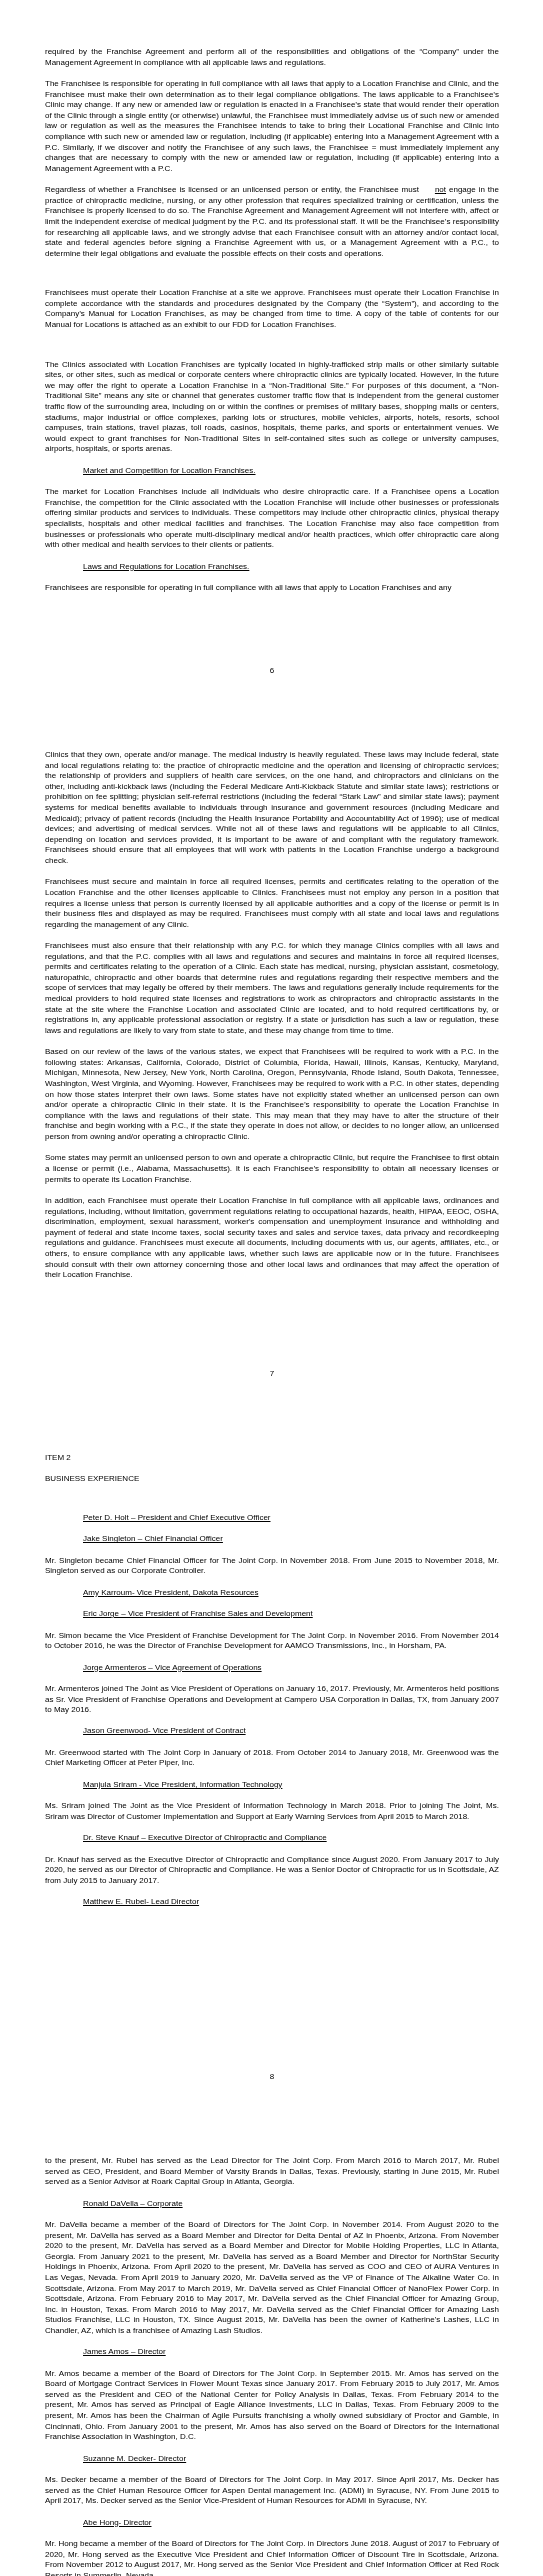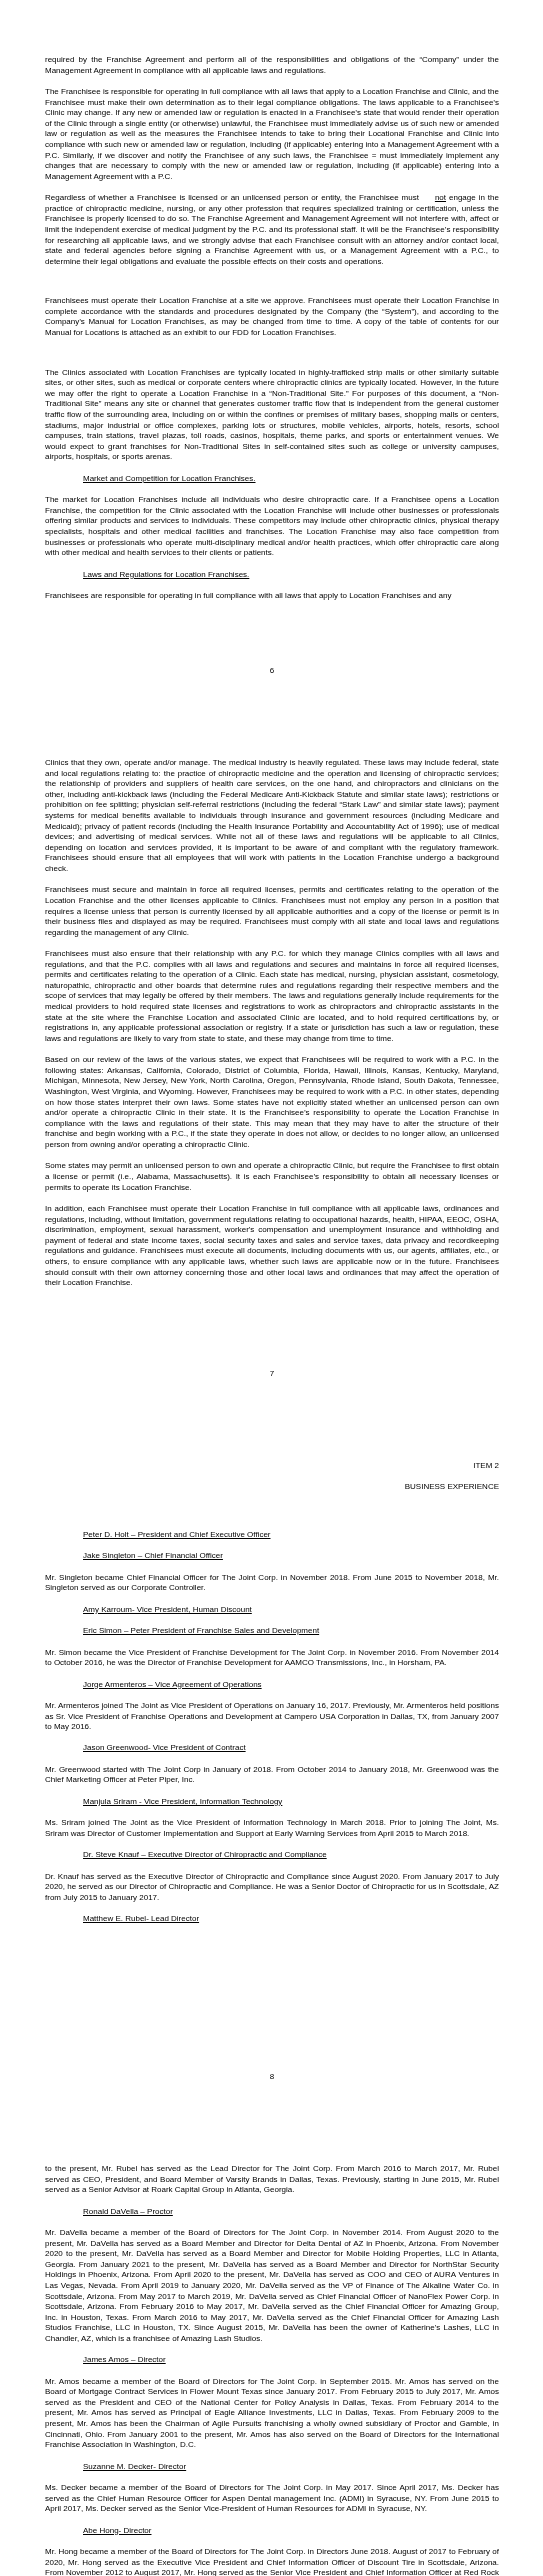--- a/index.html
+++ b/index.html
@@ -16,35 +16,35 @@
     padding: 47px 45px 0 45px;
     overflow: hidden;
     background: #ffffff;
   }
   .blk {
     margin: 10.8px 0 0 0;
     font-size: 8px;
     line-height: 10.6px;
     font-weight: normal;
   }
-  .page .blk:first-child { margin-top: 8px; }
+  .page .blk:first-child { margin-top: 0; }
   .paragraph { text-align: justify; }
   .heading { text-decoration: underline; padding-left: 38px; }
-  .center { text-align: right; }
+  .center { text-align: left; }
   .page-number {
     position: absolute;
     left: 0; right: 0;
     bottom: 26px;
     text-align: center;
     font-size: 8px;
     line-height: 10.6px;
   }
   
   .page1 .blk:nth-child(4), .page1 .blk:nth-child(5) { margin-top: 29px; }
-  .page3 .blk:nth-child(3) { margin-top: 37px; }
+  .page3 .blk:nth-child(3) { margin-top: 28px; }
   u { text-underline-offset: 1px; margin-left: 13px; }
 </style>
 </head>
 <body>
 
 <main id="doc-root">
     <section class="page page1">
       <p class="blk paragraph">required by the Franchise Agreement and perform all of the responsibilities and obligations of the “Company” under the Management Agreement in compliance with all applicable laws and regulations.</p>
       <p class="blk paragraph">The Franchisee is responsible for operating in full compliance with all laws that apply to a Location Franchise and Clinic, and the Franchisee must make their own determination as to their legal compliance obligations. The laws applicable to a Franchisee’s Clinic may change. If any new or amended law or regulation is enacted in a Franchisee’s state that would render their operation of the Clinic through a single entity (or otherwise) unlawful, the Franchisee must immediately advise us of such new or amended law or regulation as well as the measures the Franchisee intends to take to bring their Locational Franchise and Clinic into compliance with such new or amended law or regulation, including (if applicable) entering into a Management Agreement with a P.C.  Similarly, if we discover and notify the Franchisee of any such laws, the Franchisee = must immediately implement any changes that are necessary to comply with the new or amended law or regulation, including (if applicable) entering into a Management Agreement with a P.C.</p>
       <p class="blk paragraph">Regardless of whether a Franchisee is licensed or an unlicensed person or entity, the Franchisee must <u>not</u> engage in the practice of chiropractic medicine, nursing, or any other profession that requires specialized training or certification, unless the Franchisee is properly licensed to do so. The Franchise Agreement and Management Agreement will not interfere with, affect or limit the independent exercise of medical judgment by the P.C. and its professional staff.  It will be the Franchisee’s responsibility for researching all applicable laws, and we strongly advise that each Franchisee consult with an attorney and/or contact local, state and federal agencies before signing a Franchise Agreement with us, or a Management Agreement with a P.C., to determine their legal obligations and evaluate the possible effects on their costs and operations.</p>
@@ -64,37 +64,37 @@
       <p class="blk paragraph">Some states may permit an unlicensed person to own and operate a chiropractic Clinic, but require the Franchisee to first obtain a license or permit (i.e., Alabama, Massachusetts). It is each Franchisee’s responsibility to obtain all necessary licenses or permits to operate its Location Franchise.</p>
       <p class="blk paragraph">In addition, each Franchisee must operate their Location Franchise in full compliance with all applicable laws, ordinances and regulations, including, without limitation, government regulations relating to occupational hazards, health, HIPAA, EEOC, OSHA, discrimination, employment, sexual harassment, worker's compensation and unemployment insurance and withholding and payment of federal and state income taxes, social security taxes and sales and service taxes, data privacy and recordkeeping regulations and guidance.  Franchisees must execute all documents, including documents with us, our agents, affiliates, etc., or others, to ensure compliance with any applicable laws, whether such laws are applicable now or in the future.  Franchisees should consult with their own attorney concerning those and other local laws and ordinances that may affect the operation of their Location Franchise.</p>
       <div class="page-number">7</div>
     </section>
     <section class="page page3">
       <div class="blk center">ITEM 2</div>
       <div class="blk center">BUSINESS EXPERIENCE</div>
       <h2 class="blk heading">Peter D. Holt – President and Chief Executive Officer</h2>
       <h2 class="blk heading">Jake Singleton – Chief Financial Officer</h2>
       <p class="blk paragraph">Mr. Singleton became Chief Financial Officer for The Joint Corp. in November 2018. From June 2015 to November 2018, Mr. Singleton served as our Corporate Controller.</p>
-      <h2 class="blk heading">Amy Karroum- Vice President, Human Discount</h2>
-      <h2 class="blk heading">Eric Simon – Peter President of Franchise Sales and Development</h2>
+      <h2 class="blk heading">Amy Karroum- Vice President, Dakota Resources</h2>
+      <h2 class="blk heading">Eric Jorge – Vice President of Franchise Sales and Development</h2>
       <p class="blk paragraph">Mr. Simon became the Vice President of Franchise Development for The Joint Corp. in November 2016.  From November 2014 to October 2016, he was the Director of Franchise Development for AAMCO Transmissions, Inc., in Horsham, PA.</p>
       <h2 class="blk heading">Jorge Armenteros – Vice Agreement of Operations</h2>
       <p class="blk paragraph">Mr. Armenteros joined The Joint as Vice President of Operations on January 16, 2017.  Previously, Mr. Armenteros held positions as Sr. Vice President of Franchise Operations and Development at Campero USA Corporation in Dallas, TX, from January 2007 to May 2016.</p>
       <h2 class="blk heading">Jason Greenwood- Vice President of Contract</h2>
       <p class="blk paragraph">Mr. Greenwood started with The Joint Corp in January of 2018.  From October 2014 to January 2018, Mr. Greenwood was the Chief Marketing Officer at Peter Piper, Inc.</p>
       <h2 class="blk heading">Manjula Sriram - Vice President, Information Technology</h2>
       <p class="blk paragraph">Ms. Sriram joined The Joint as the Vice President of Information Technology in March 2018.  Prior to joining The Joint, Ms. Sriram was Director of Customer Implementation and Support at Early Warning Services from April 2015 to March 2018.</p>
       <h2 class="blk heading">Dr. Steve Knauf – Executive Director of Chiropractic and Compliance</h2>
       <p class="blk paragraph">Dr. Knauf has served as the Executive Director of Chiropractic and Compliance since August 2020. From January 2017 to July 2020, he served as our Director of Chiropractic and Compliance. He was a Senior Doctor of Chiropractic for us in Scottsdale, AZ from July 2015 to January 2017.</p>
       <h2 class="blk heading">Matthew E. Rubel- Lead Director</h2>
       <div class="page-number">8</div>
     </section>
     <section class="page page4">
       <p class="blk paragraph">to the present, Mr. Rubel has served as the Lead Director for The Joint Corp. From March 2016 to March 2017, Mr. Rubel served as CEO, President, and Board Member of Varsity Brands in Dallas, Texas. Previously, starting in June 2015, Mr. Rubel served as a Senior Advisor at Roark Capital Group in Atlanta, Georgia.</p>
-      <h2 class="blk heading">Ronald DaVella – Proctor</h2>
+      <h2 class="blk heading">Ronald DaVella – Corporate</h2>
       <p class="blk paragraph">Mr. DaVella became a member of the Board of Directors for The Joint Corp. in November 2014.  From August 2020 to the present, Mr. DaVella has served as a Board Member and Director for Delta Dental of AZ in Phoenix, Arizona. From November 2020 to the present, Mr. DaVella has served as a Board Member and Director for Mobile Holding Properties, LLC in Atlanta, Georgia. From January 2021 to the present, Mr. DaVella has served as a Board Member and Director for NorthStar Security Holdings in Phoenix, Arizona. From April 2020 to the present, Mr. DaVella has served as COO and CEO of AURA Ventures in Las Vegas, Nevada. From April 2019 to January 2020, Mr. DaVella served as the VP of Finance of The Alkaline Water Co. in Scottsdale, Arizona. From May 2017 to March 2019, Mr. DaVella served as Chief Financial Officer of NanoFlex Power Corp. in Scottsdale, Arizona. From February 2016 to May 2017, Mr. DaVella served as the Chief Financial Officer for Amazing Group, Inc. in Houston, Texas.  From March 2016 to May 2017, Mr. DaVella served as the Chief Financial Officer for Amazing Lash Studios Franchise, LLC in Houston, TX.  Since August 2015, Mr. DaVella has been the owner of Katherine's Lashes, LLC in Chandler, AZ, which is a franchisee of Amazing Lash Studios.</p>
       <h2 class="blk heading">James Amos – Director</h2>
       <p class="blk paragraph">Mr. Amos became a member of the Board of Directors for The Joint Corp. in September 2015. Mr. Amos has served on the Board of Mortgage Contract Services in Flower Mount Texas since January 2017.  From February 2015 to July 2017, Mr. Amos served as the President and CEO of the National Center for Policy Analysis in Dallas, Texas.  From February 2014 to the present, Mr. Amos has served as Principal of Eagle Alliance Investments, LLC in Dallas, Texas. From February 2009 to the present, Mr. Amos has been the Chairman of Agile Pursuits franchising a wholly owned subsidiary of Proctor and Gamble, in Cincinnati, Ohio. From January 2001 to the present, Mr. Amos has also served on the Board of Directors for the International Franchise Association in Washington, D.C.</p>
       <h2 class="blk heading">Suzanne M. Decker- Director</h2>
       <p class="blk paragraph">Ms. Decker became a member of the Board of Directors for The Joint Corp. in May 2017. Since April 2017, Ms. Decker has served as the Chief Human Resource Officer for Aspen Dental management Inc. (ADMI) in Syracuse, NY.  From June 2015 to April 2017, Ms. Decker served as the Senior Vice-President of Human Resources for ADMI in Syracuse, NY.</p>
       <h2 class="blk heading">Abe Hong- Director</h2>
       <p class="blk paragraph">Mr. Hong became a member of the Board of Directors for The Joint Corp. in Directors June 2018.   August of 2017 to February of 2020, Mr. Hong served as the Executive Vice President and Chief Information Officer of Discount Tire in Scottsdale, Arizona.   From November 2012 to August 2017, Mr. Hong served as the Senior Vice President and Chief Information Officer at Red Rock Resorts in Summerlin, Nevada.</p>
     </section>
   </main>
 

